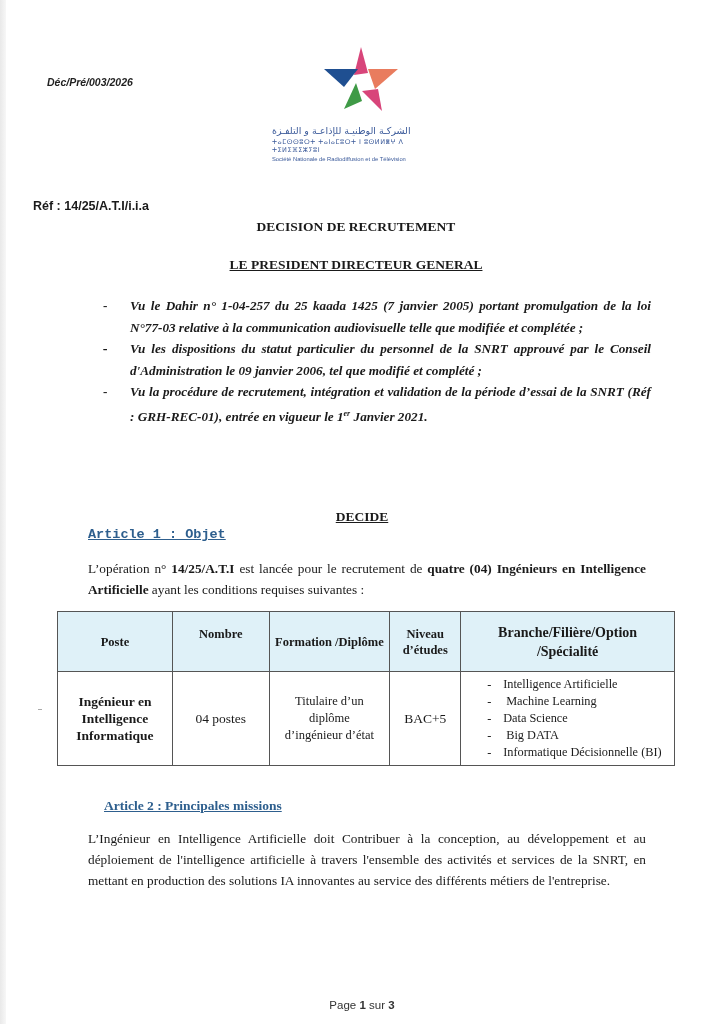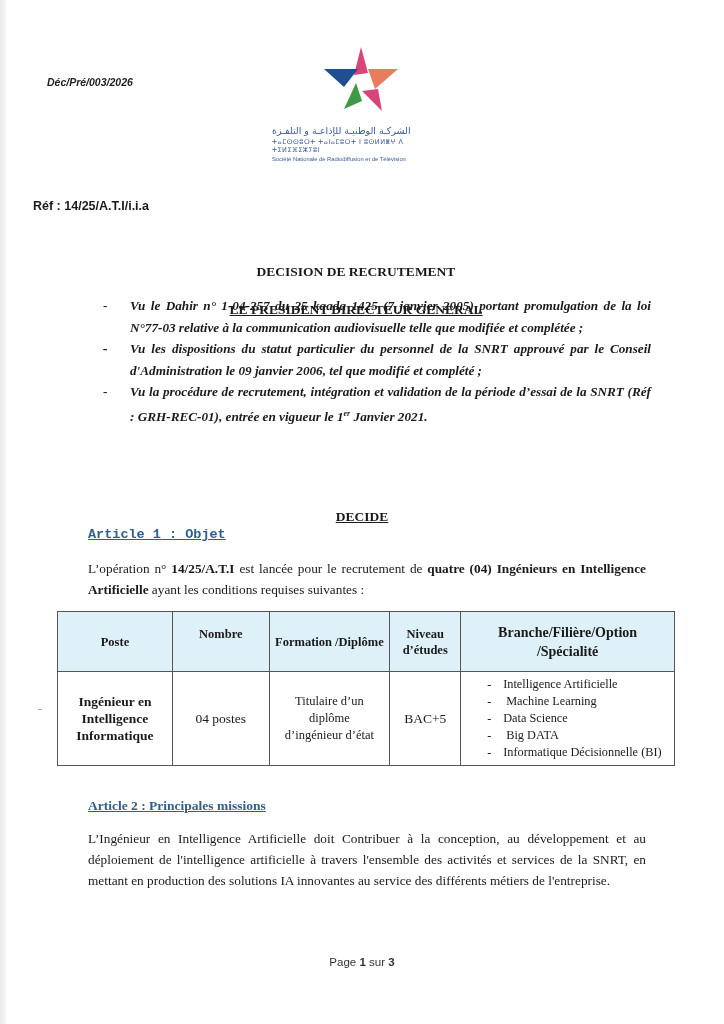--- a/index.html
+++ b/index.html
@@ -7,45 +7,45 @@
   body { position: relative; font-family: "Liberation Serif", serif; color: #1a1a1a; }
   .left-edge { position: absolute; left: 0; top: 0; width: 6px; height: 1024px; background: linear-gradient(to right, #e9e9e9, #f7f7f7); }
   .abs { position: absolute; }
   .doc-code { left: 47px; top: 76px; font-size: 10.5px; font-weight: bold; font-style: italic; font-family: "Liberation Sans", sans-serif; color: #222; }
   .logo { left: 318px; top: 45px; width: 85px; width: 85px; height: 72px; }
   .logo-text { left: 272px; top: 125px; width: 180px; text-align: left; color: #3b5a9a; }
   .logo-ar { font-size: 9.5px; font-family: "DejaVu Sans", sans-serif; direction: rtl; letter-spacing: 0.2px; }
   .logo-tf { font-size: 6.5px; font-family: "DejaVu Sans", sans-serif; margin-top: 2px; letter-spacing: 0.5px; }
   .logo-fr { font-size: 5.8px; font-family: "Liberation Sans", sans-serif; margin-top: 2px; }
   .ref { left: 33px; top: 199px; font-size: 12.5px; font-weight: bold; font-family: "Liberation Sans", sans-serif; }
-  .title { left: 0; width: 712px; text-align: center; font-weight: bold; font-size: 13.5px; margin-top: 45px; }
+  .title { left: 0; width: 712px; text-align: center; font-weight: bold; font-size: 13.5px; }
   .t1 { top: 219px; }
   .t2 { top: 257px; text-decoration: underline; }
   .vu-list { left: 103px; top: 295px; width: 548px; list-style: none; }
   .vu-list li { position: relative; padding-left: 27px; font-style: italic; font-weight: bold; font-size: 13.2px; line-height: 21.5px; text-align: justify; }
   .vu-list li .dash { position: absolute; left: 0; top: 0; font-style: normal; }
   .decide { left: 0; width: 724px; text-align: center; top: 509px; font-weight: bold; font-size: 13.5px; text-decoration: underline; }
   .article { left: 88px; font-weight: bold; font-size: 13.5px; color: #2e5f8e; text-decoration: underline; }
   .a1 { top: 527px; font-family: Liberation Mono, monospace; }
-  .a2 { top: 798px; }
+  .a2 { top: 798px; margin-left: 16px; }
   .para { left: 88px; width: 558px; font-size: 13.3px; line-height: 21px; text-align: justify; }
   .p1 { top: 558px; }
   .p2 { top: 828px; }
   b { font-weight: bold; }
   table.recr { position: absolute; left: 57px; top: 611px; width: 618px; border-collapse: collapse; font-size: 12.5px; }
   table.recr th, table.recr td { border: 1px solid #555; text-align: center; vertical-align: middle; }
   table.recr th { background: #dff1f8; font-weight: bold; height: 60px; line-height: 16px; }
   table.recr th.big { font-size: 14px; line-height: 19px; }
   table.recr td { height: 94px; line-height: 17px; }
   td.poste { font-weight: bold; font-size: 13.5px; line-height: 19px; }
   td.specs { text-align: left !important; padding-left: 26px; font-size: 12.3px; line-height: 15px; }
   td.specs ul { list-style: none; }
   td.specs li { position: relative; padding-left: 16px; }
   td.specs li .dash { position: absolute; left: 0; }
-  .footer { left: 0; width: 724px; text-align: center; top: 956px; font-size: 11.5px; font-family: "Liberation Sans", sans-serif; color: #333; }
+  .footer { left: 0; width: 724px; text-align: center; top: 999px; font-size: 11.5px; font-family: "Liberation Sans", sans-serif; color: #333; }
   .scan-dot { left: 38px; top: 709px; width: 4px; height: 1px; background: #aaa; }
 </style>
 </head>
 <body>
 
 <div class="left-edge"></div>
 
 <div class="abs doc-code">Déc/Pré/003/2026</div>
 
 <svg class="abs logo" viewBox="0 0 85 72" width="85" height="72">

